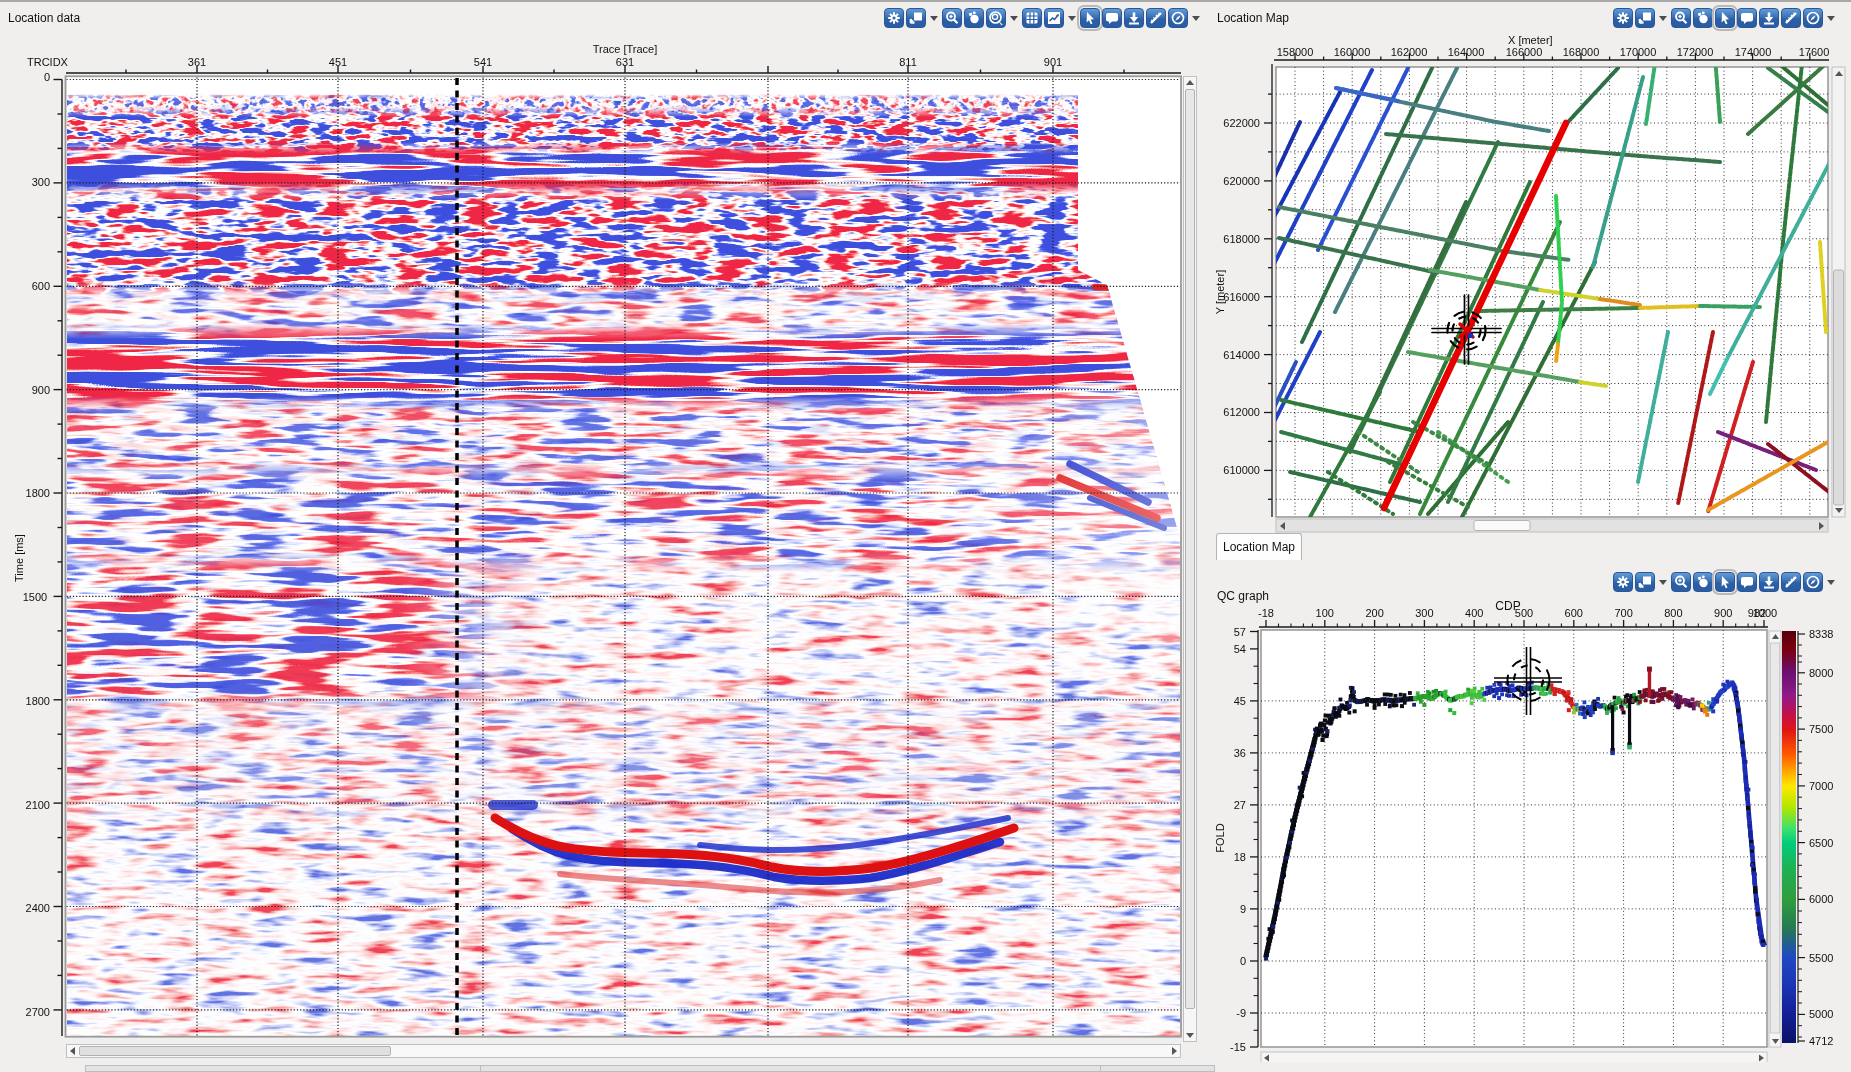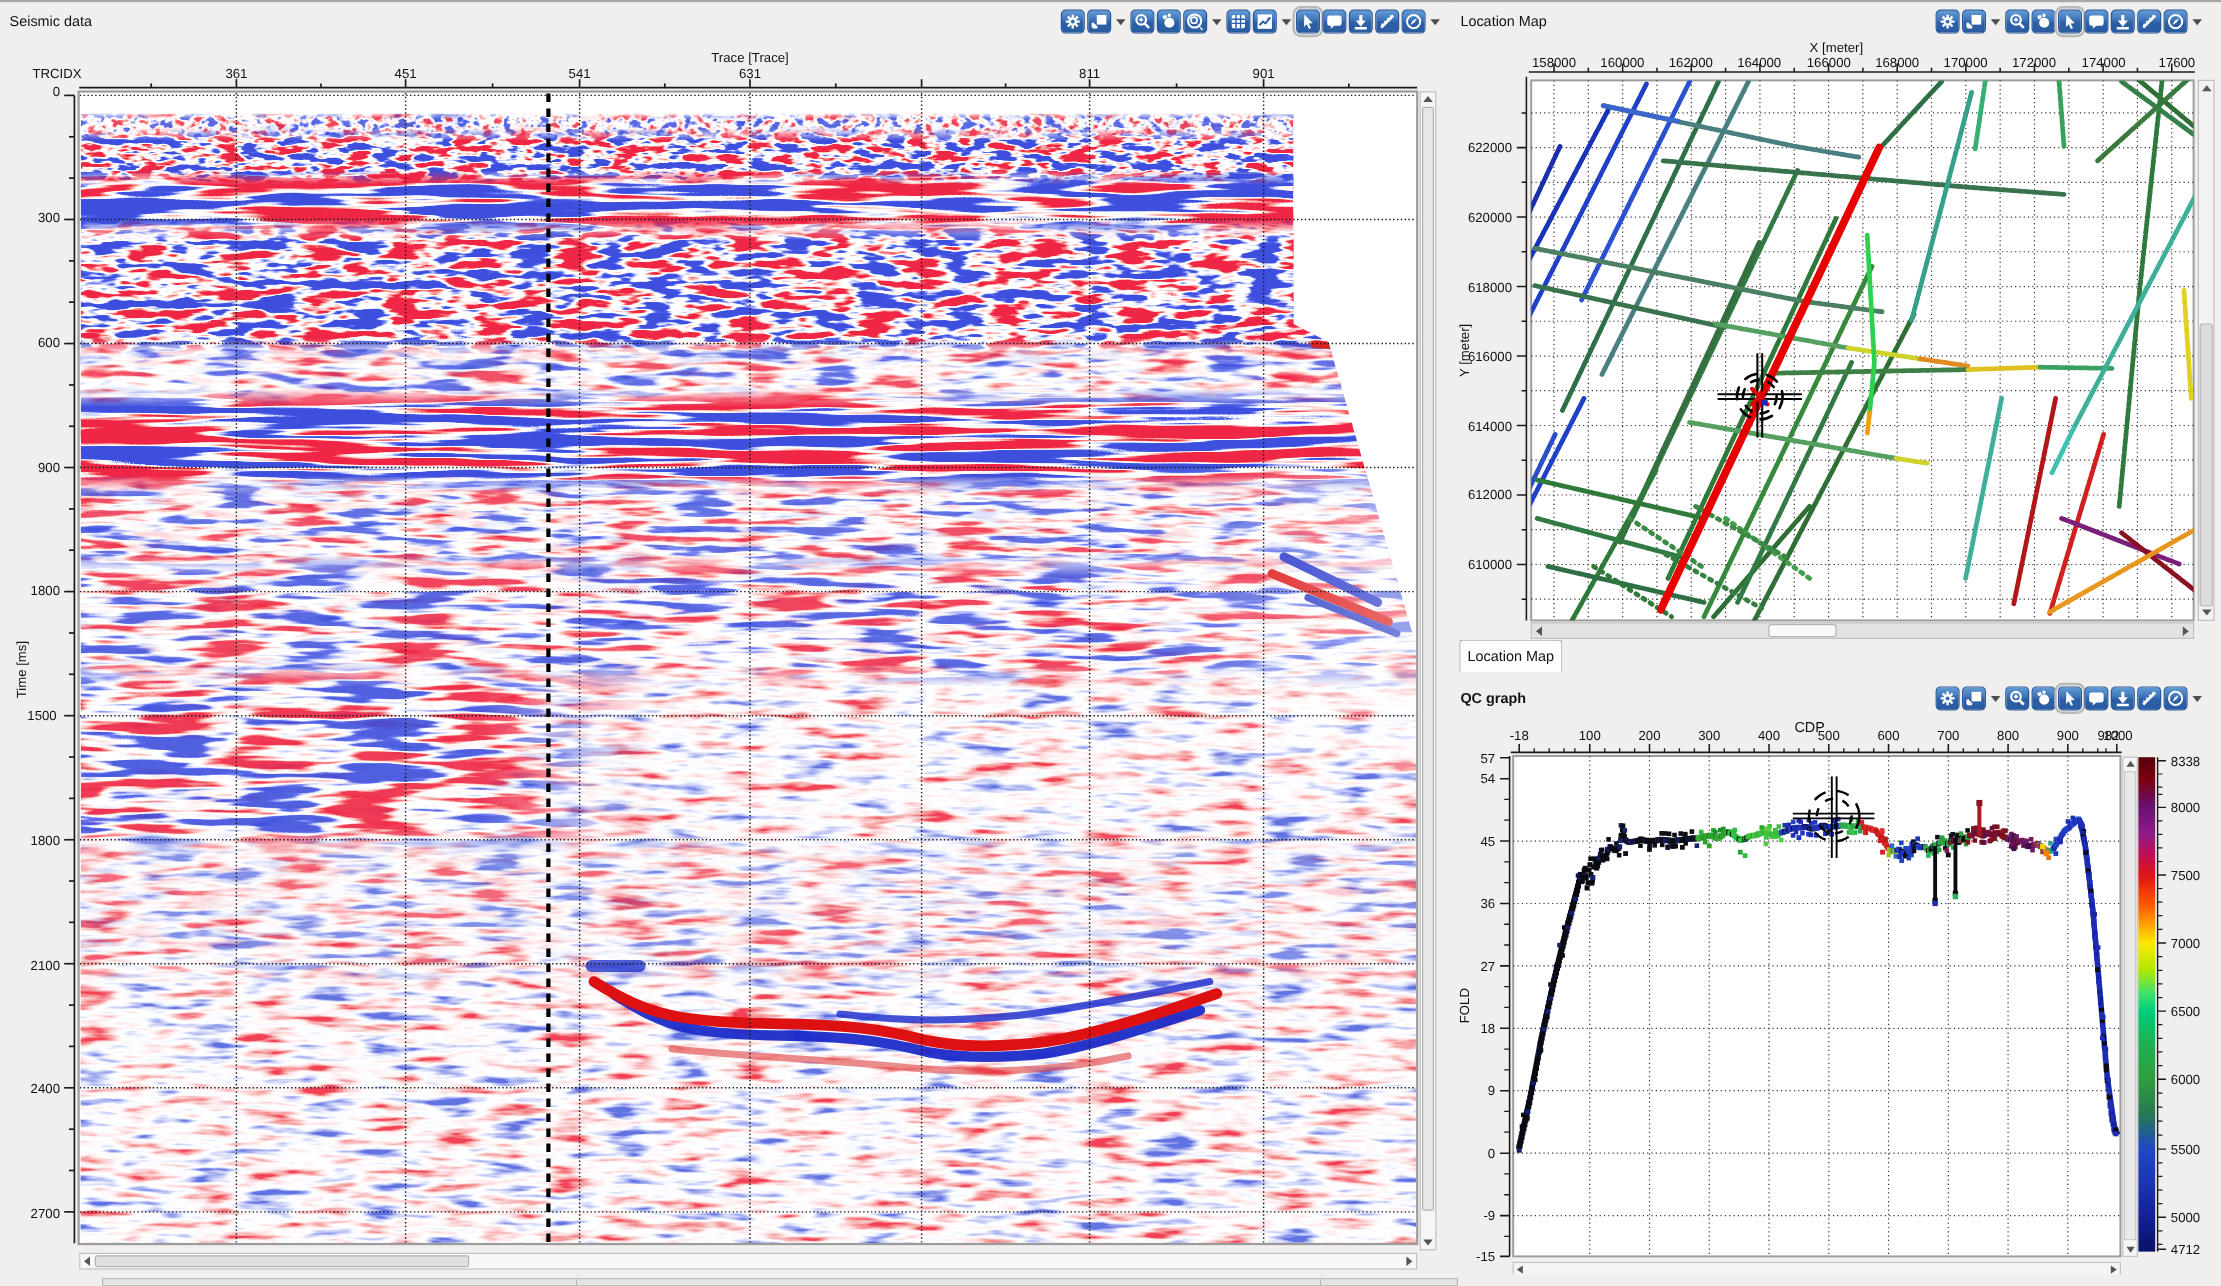--- a/index.html
+++ b/index.html
@@ -19,21 +19,21 @@
 
 .sbv{position:absolute;background:#f2f2f2;border:1px solid #b9b9b9;}
 .sbh{position:absolute;background:#f2f2f2;border:1px solid #b9b9b9;}
 .thumb{position:absolute;background:#dcdcdc;border:1px solid #b2b2b2;border-radius:2px;}
 </style>
 </head>
 <body>
 <div class="abs" style="left:0;top:0;width:1851px;height:2px;background:#a8a8a8;"></div>
 
 <div class="abs" style="left:0;top:2px;width:1206px;height:1070px;background:#f0efee;">
-  <div class="abs title" style="left:8px;top:9px;">Seismic data</div>
+  <div class="abs title" style="left:8px;top:9px;">Location data</div>
 
   <div class="toolbar" id="tb1" style="left:884px;top:6px;">
       <div class="btn">
         <svg width="16" height="16">
           <use href="#i-gear"></use>
         </svg>
       </div>
       <div class="btn">
         <svg width="16" height="16">
           <use href="#i-win"></use>
@@ -760,21 +760,21 @@
     </g>
   </svg>
 </div>
 
 <div class="abs" style="left:1208px;top:531px;width:643px;height:31px;">
   <div class="abs" style="left:8px;top:2px;width:86px;height:27px;background:#fdfdfd;border:1px solid #b4b4b4;border-bottom:none;border-radius:3px 3px 0 0;font-size:12px;color:#111;display:flex;align-items:center;justify-content:center;">Location Map</div>
   <div class="abs" style="left:305px;top:26px;width:30px;height:3px;color:#9a9a9a;font-size:9px;letter-spacing:1px;">......</div>
 </div>
 
 <div class="abs" style="left:1208px;top:563px;width:643px;height:509px;background:#f0efee;">
-  <div class="abs title" style="left:9px;top:12px;font-weight:bold;">QC graph</div>
+  <div class="abs title" style="left:9px;top:26px;">QC graph</div>
   <div class="toolbar" id="tb3" style="left:405px;top:9px;">
       <div class="btn">
         <svg width="16" height="16">
           <use href="#i-gear"></use>
         </svg>
       </div>
       <div class="btn">
         <svg width="16" height="16">
           <use href="#i-win"></use>
         </svg>

